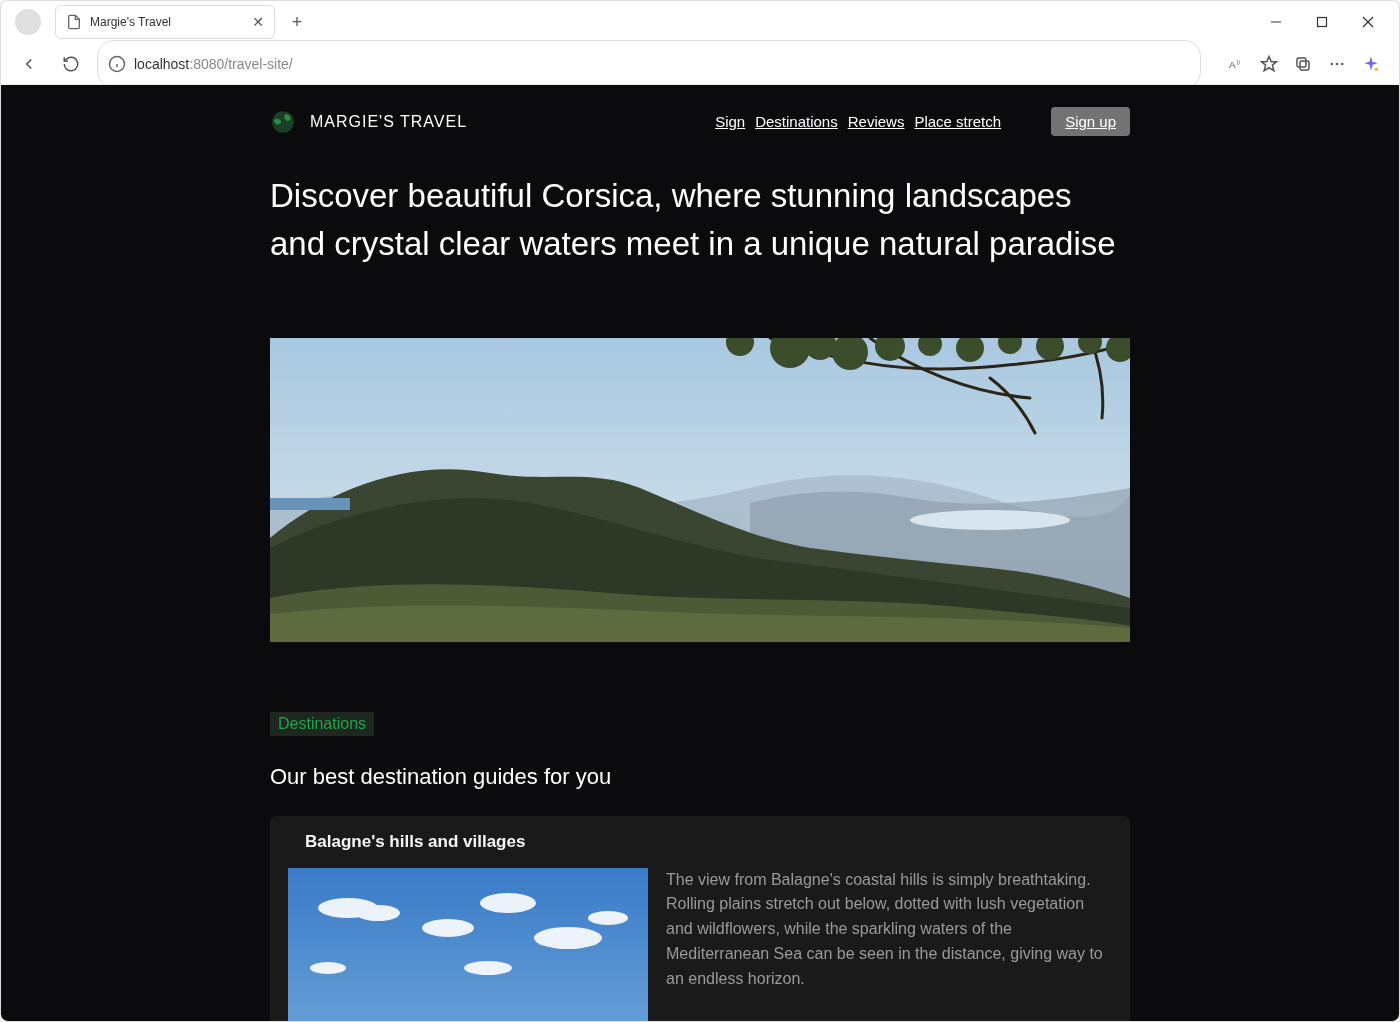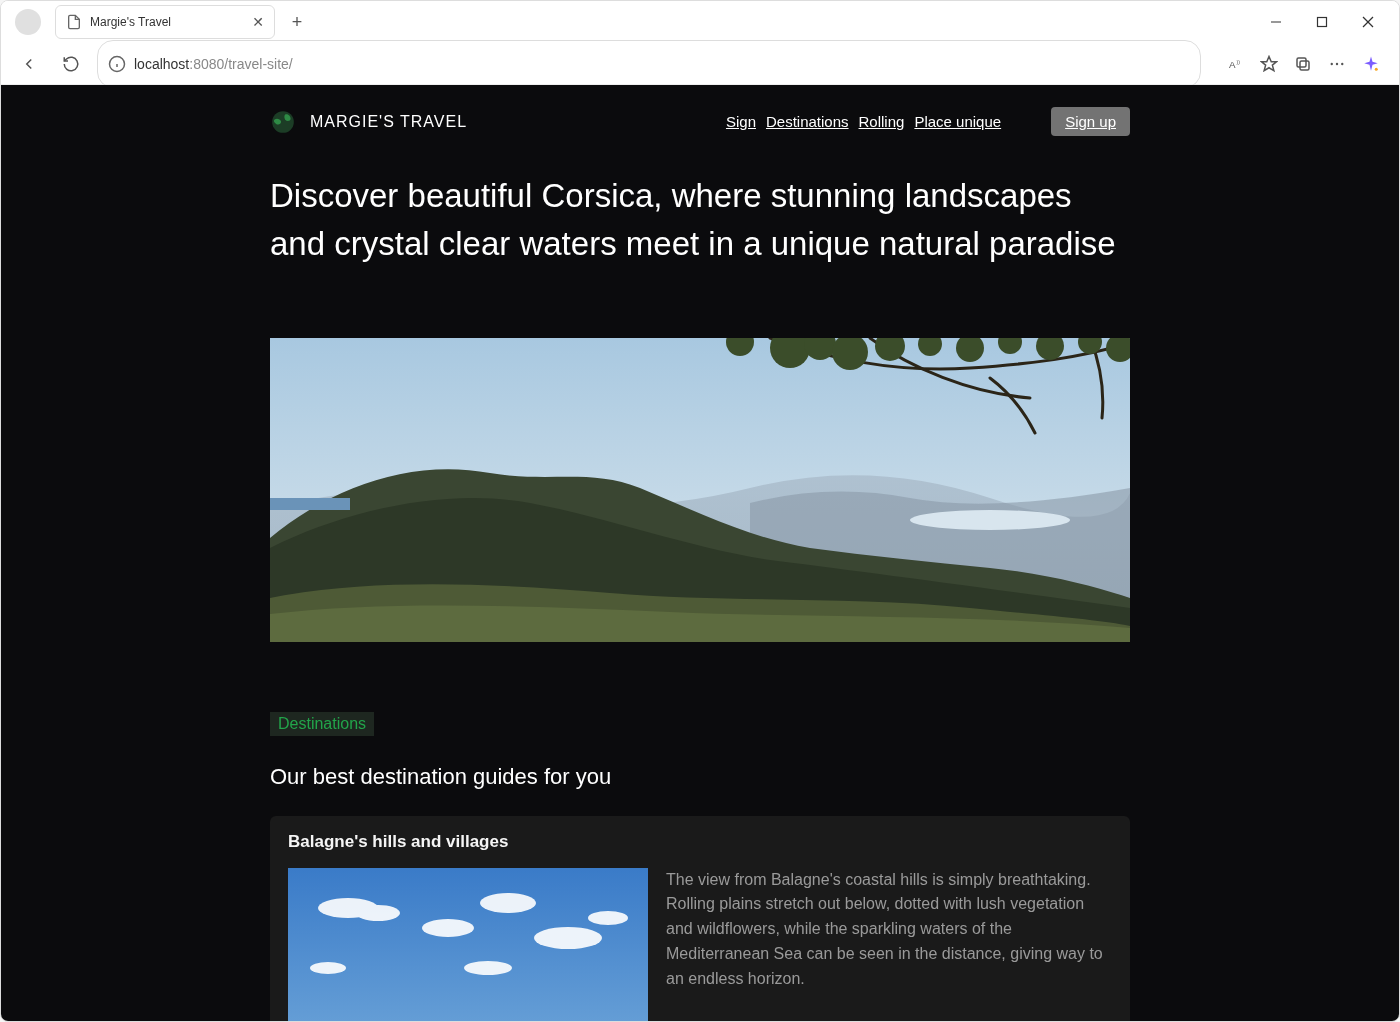--- a/index.html
+++ b/index.html
@@ -199,20 +199,21 @@
       margin-top: 26px;
       background: #1a1a1a;
       border-radius: 6px;
       padding: 16px 18px 18px 18px;
     }
     .card-title {
       font-size: 17px;
       font-weight: 600;
       margin-bottom: 16px;
       color: #f5f5f5;
+      margin-left: 17px;
     }
     .card-body {
       display: flex;
       gap: 18px;
     }
     .card-img {
       width: 360px;
       height: 180px;
       flex-shrink: 0;
       display: block;
@@ -321,22 +322,22 @@
         <header class="site-header">
           <svg class="logo-icon" viewBox="0 0 24 24">
             <circle cx="12" cy="12" r="10" fill="#1c3d26"></circle>
             <path d="M4 10 C6 8, 9 9, 10 11 C11 13, 8 15, 6 14 C4 13, 3 11, 4 10 Z" fill="#2e8b45"></path>
             <path d="M14 5 C16 4, 19 6, 19 9 C19 11, 16 12, 14 10 C13 8, 13 6, 14 5 Z" fill="#2e8b45"></path>
           </svg>
           <span class="logo-text">MARGIE'S TRAVEL</span>
           <nav class="nav-links">
             <a>Sign</a>
             <a>Destinations</a>
-            <a>Rolling</a>
-            <a>Place unique</a>
+            <a>Reviews</a>
+            <a>Place stretch</a>
           </nav>
           <button class="signup-btn">Sign up</button>
         </header>
 
         <h1 class="hero-title">Discover beautiful Corsica, where stunning landscapes and crystal clear waters meet in a unique natural paradise</h1>
 
         
         <svg class="hero-image" viewBox="0 0 860 304" preserveAspectRatio="xMidYMid slice">
           <defs>
             <linearGradient id="sky" x1="0" y1="0" x2="0" y2="1">

